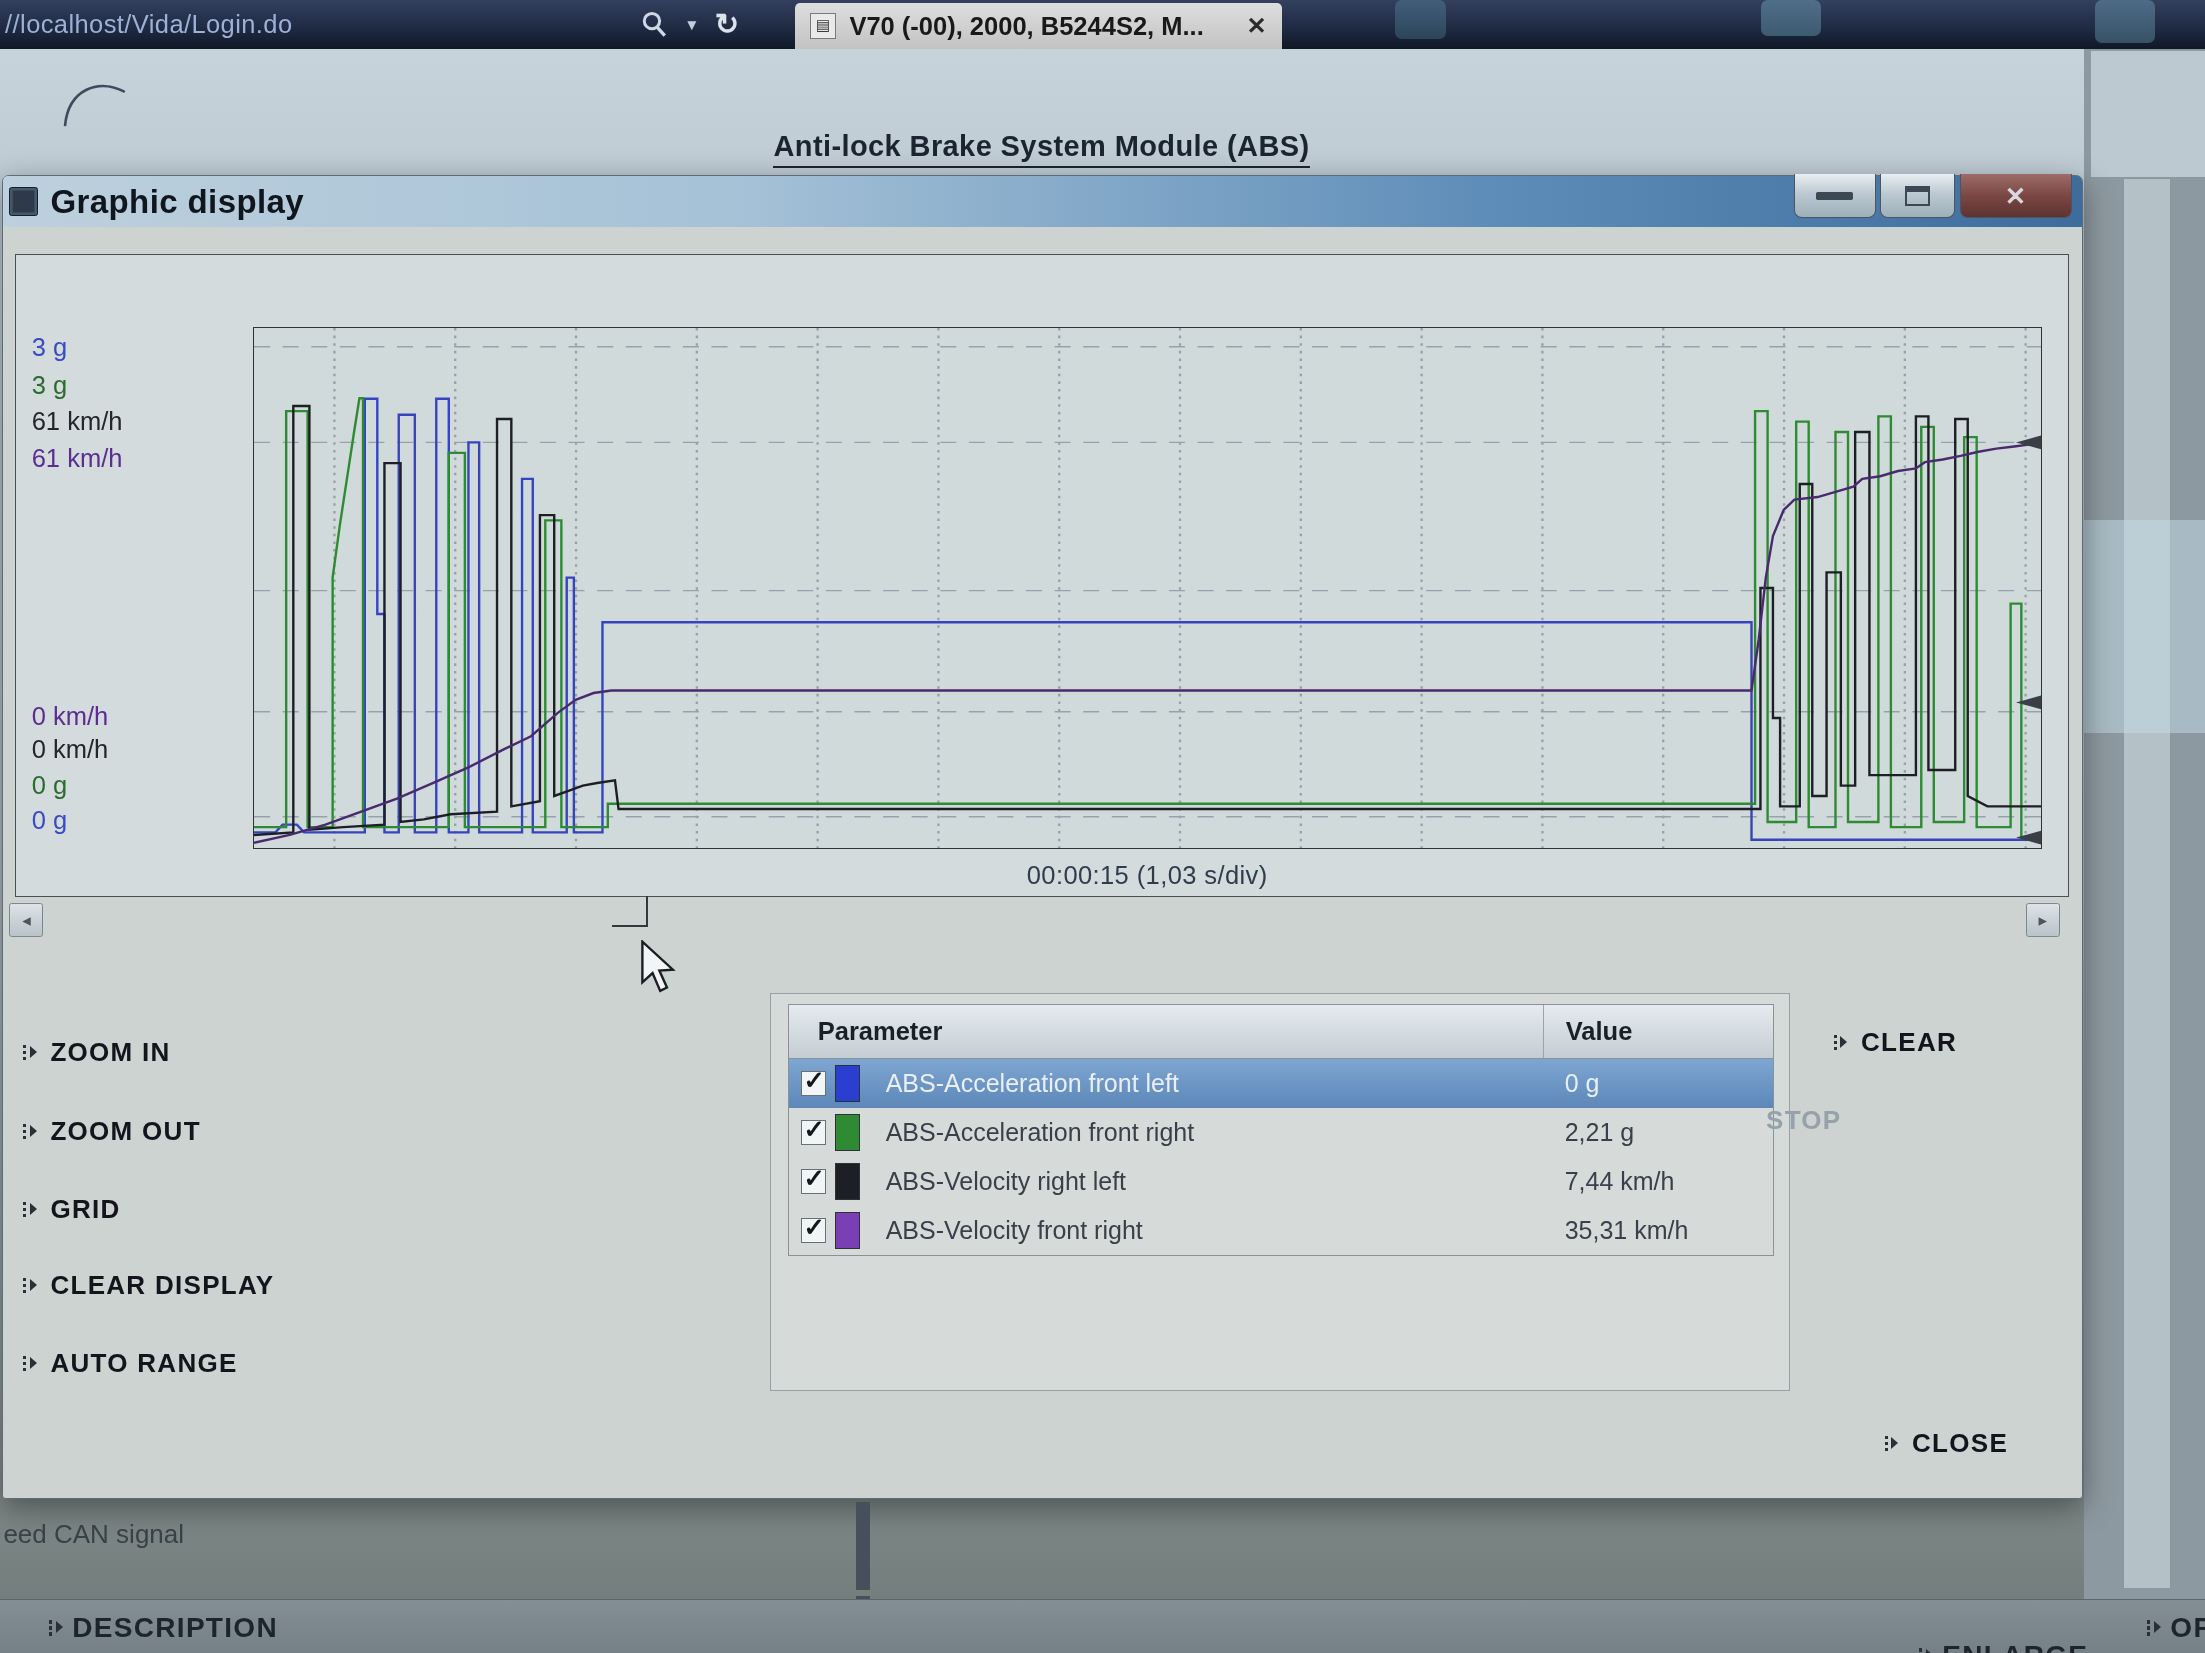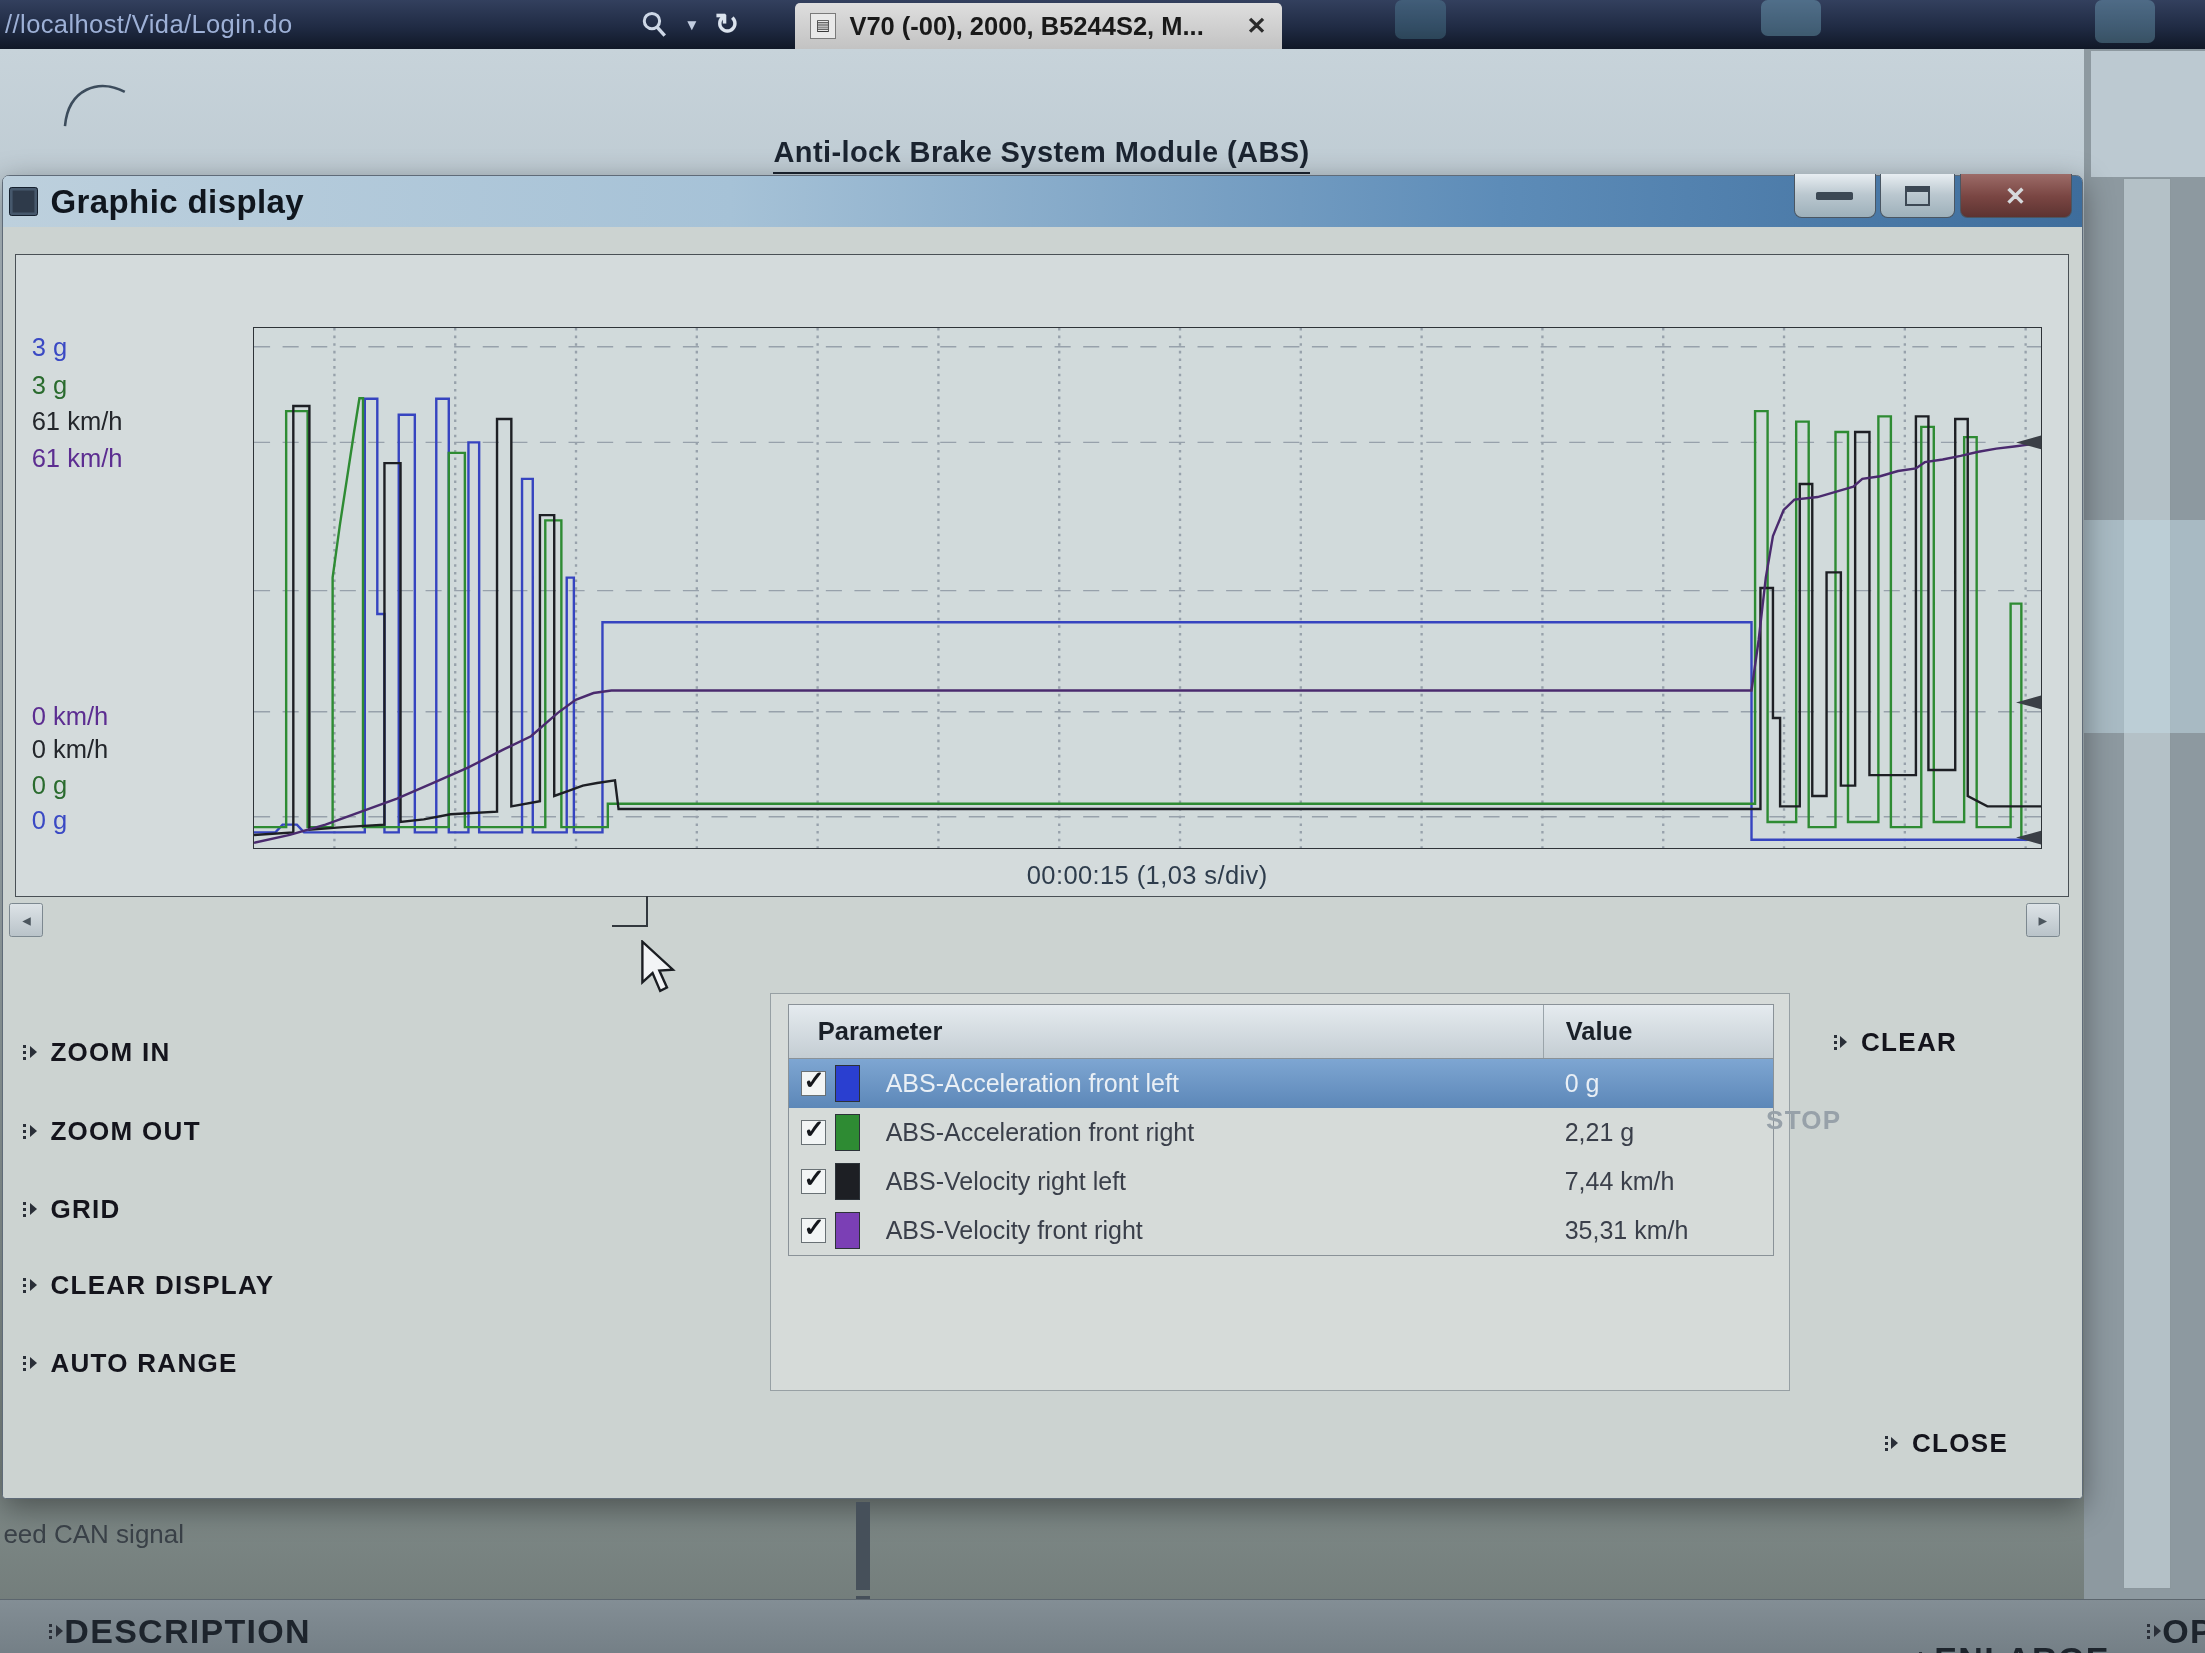--- a/index.html
+++ b/index.html
@@ -16,21 +16,21 @@
   .tab{position:absolute;left:795px;top:2.6px;width:487px;height:47px;background:linear-gradient(180deg,#dedede,#c2c2c2);
     display:flex;align-items:center;gap:13.6px;padding:0 15.3px;box-sizing:border-box;border-radius:5.1px 5.1px 0 0;}
   .tab-favicon{width:25.5px;height:25.5px;background:#e9e9e9;border:1.7px solid #7a7a7a;box-sizing:border-box;
     color:#3a3a3a;font-size:15.3px;line-height:22px;text-align:center;}
   .tab-title{font-size:25.5px;font-weight:600;color:#191919;white-space:nowrap;overflow:hidden;flex:1;}
   .tab-close{font-size:24px;font-weight:bold;color:#2b2b2b;}
   .glare{position:absolute;border-radius:6.8px;}
   
   .page{position:absolute;left:0;top:49px;width:2205px;height:1605px;
     background:linear-gradient(180deg,#c7d3da 0%,#bdcad2 10%,#a9b6ba 52%,#828d8b 88%,#6e7876 100%);}
-  .page-title{position:absolute;left:0;top:87px;width:2083px;text-align:center;}
+  .page-title{position:absolute;left:0;top:81px;width:2083px;text-align:center;}
   .page-title span{display:inline-block;font-size:29px;font-weight:bold;color:#1b2430;
     border-bottom:2.6px solid #1b2430;padding-bottom:2.6px;letter-spacing:0.4px;}
   .squiggle{position:absolute;left:53px;top:24px;}
   
   .right-strip{position:absolute;left:2084px;top:0;width:121px;height:1605px;background:#8d99a0;}
   .right-top-block{position:absolute;left:6.8px;top:1.7px;width:114px;height:126px;background:#bcc9d1;}
   .right-scrollbar{position:absolute;left:39px;top:129px;width:46px;height:1409px;background:#b4c1c7;border:0.9px solid #8b979d;}
   .right-band{position:absolute;left:0;top:471px;width:121px;height:213px;background:rgba(195,220,230,.5);}
   
   .dialog{position:absolute;left:1.7px;top:126px;width:2081px;height:1324px;
@@ -92,22 +92,22 @@
   .checkbox{width:25.5px;height:25.5px;margin-left:12px;background:#f2f5f5;border:1.7px solid #697175;
     box-sizing:border-box;position:relative;}
   .checkbox .check{position:absolute;left:1.7px;top:-6.8px;font-size:25.5px;font-weight:bold;color:#14171c;}
   .swatch{width:25.5px;height:37px;border:0.9px solid #2c3238;box-sizing:border-box;}
   .cell-value{padding-left:22px;}
   
   .status-text{position:absolute;left:3.4px;top:1470px;font-size:26px;color:#394047;}
   .v-bar{position:absolute;background:#46505a;}
   .bottom-bar{position:absolute;left:0;top:1550px;width:2205px;height:54px;
     background:linear-gradient(180deg,#838e95,#747f86);border-top:1.7px solid #5c666e;}
-  .bar-btn{position:absolute;top:12px;display:flex;align-items:center;gap:0;
-    font-size:34px;font-weight:bold;color:#1d242c;letter-spacing:1.3px;white-space:nowrap;}
+  .bar-btn{position:absolute;top:12px;display:flex;align-items:center;gap:8px;
+    font-size:28px;font-weight:bold;color:#1d242c;letter-spacing:1.3px;white-space:nowrap;}
 </style>
 </head>
 <body>
 
 <div class="screen">
 
   <div class="browser-bar">
     <div class="url-text">//localhost/Vida/Login.do</div>
     <div class="addr-icons">
       <svg class="mag-svg" viewBox="0 0 34 34">

